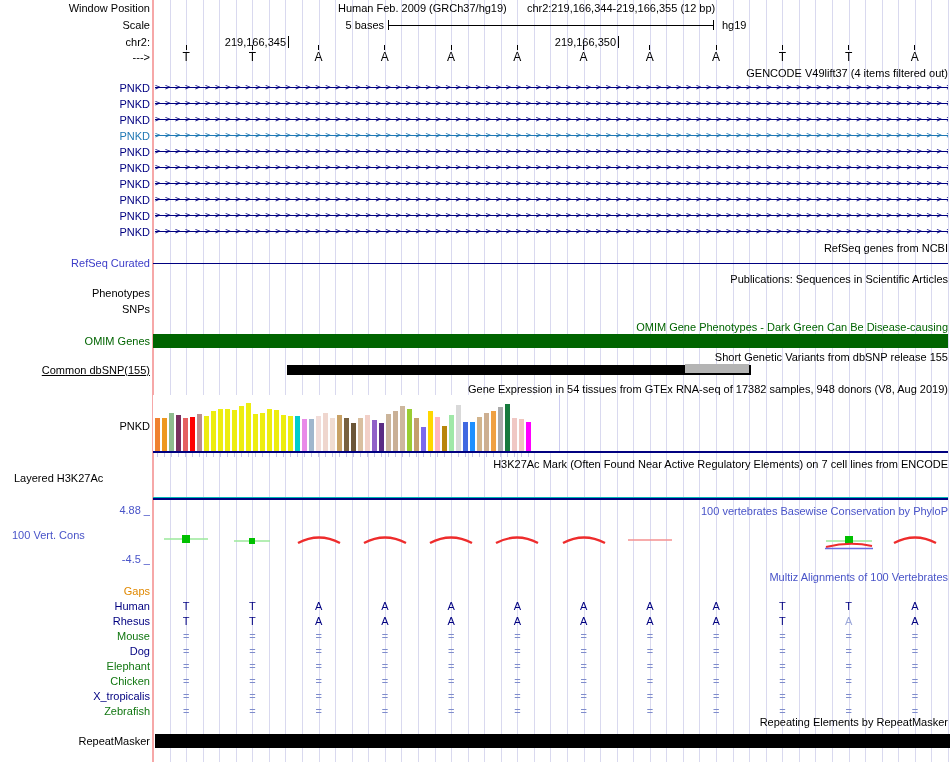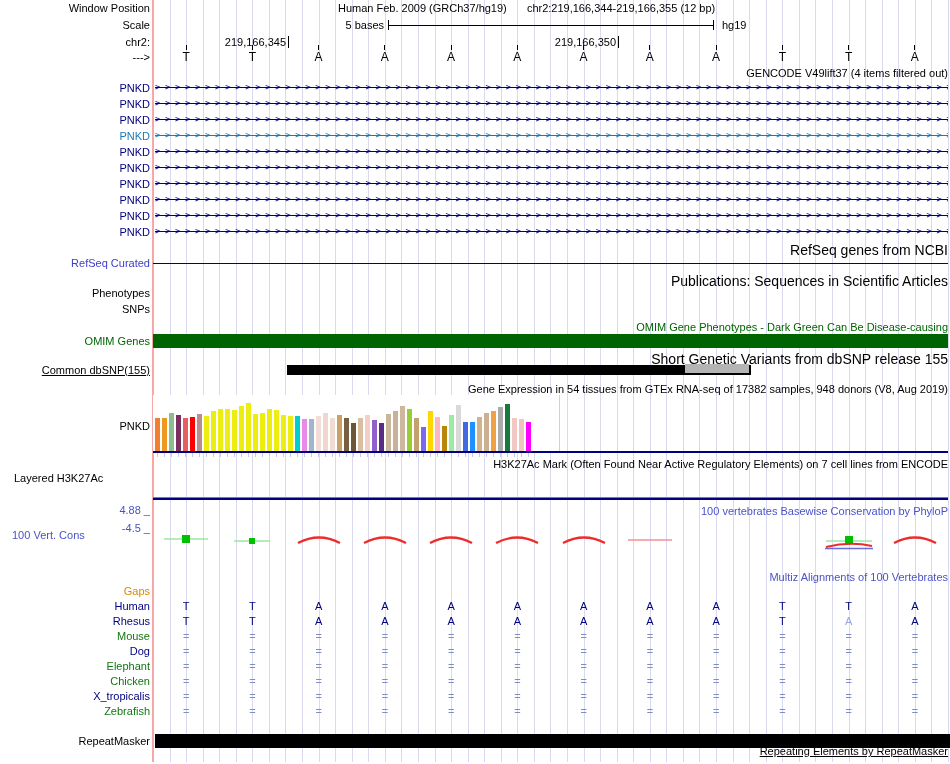--- a/index.html
+++ b/index.html
@@ -1,21 +1,21 @@
 <!DOCTYPE html>
 <html><head>
 <meta charset="utf-8">
 <style>
   html,body{margin:0;padding:0;background:#fff;}
   body{width:950px;height:764px;position:relative;overflow:hidden;
        font-family:"Liberation Sans","DejaVu Sans",sans-serif;font-size:11px;color:#000;}
   .t{position:absolute;white-space:nowrap;}
   .gut{position:absolute;right:800px;text-align:right;white-space:nowrap;}
   .ctitle{position:absolute;left:153px;width:795px;text-align:right;white-space:nowrap;}
-  .small{font-size:14px;}
+  .small{font-size:11px;}
   .blue{color:#4853C8;}
   .dkgreen{color:#006400;}
   .grid{position:absolute;left:153px;top:0;width:796px;height:762px;
         background:repeating-linear-gradient(to right,#D9D9EF 0 1px,transparent 1px 16.56px);}
   .gene-row{position:absolute;left:155px;width:793px;height:15px;overflow:hidden;}
   .gene-row .ln{position:absolute;left:0;top:7px;width:100%;height:1px;}
   .gene-row .ar{position:absolute;left:0;top:0;width:100%;height:15px;line-height:15px;
         font-family:"DejaVu Sans Mono",monospace;font-size:9px;letter-spacing:4.6px;overflow:hidden;}
   .bar{position:absolute;}
   .cell{position:absolute;width:18px;text-align:center;}
@@ -264,21 +264,21 @@
 <div class="t" style="left:153px;top:451px;width:795px;height:2px;background:#000080;"></div>
 
 <div class="ctitle" style="top:458px;">H3K27Ac Mark (Often Found Near Active Regulatory Elements) on 7 cell lines from ENCODE</div>
 <div class="t" style="left:14px;top:472px;">Layered H3K27Ac</div>
 <div class="t" style="left:153px;top:497px;width:795px;height:1px;background:#00B5B5;"></div>
 <div class="t" style="left:153px;top:498px;width:795px;height:2px;background:#000080;"></div>
 
 <div class="ctitle blue" style="top:505px;">100 vertebrates Basewise Conservation by PhyloP</div>
 <div class="gut blue" style="top:504px;">4.88 _</div>
 <div class="t blue" style="left:12px;top:529px;">100 Vert. Cons</div>
-<div class="gut blue" style="top:522px;">-4.5 _</div>
+<div class="gut blue" style="top:553px;">-4.5 _</div>
 <div id="phylop-marks">
     <div class="t" style="left: 160.125px; top: 530px; width: 52px; height: 22px;">
       <svg width="52" height="22">
         <line x1="4" y1="9" x2="48" y2="9" stroke="#9BE89B" stroke-width="1.4"></line>
         <rect x="22" y="5" width="8" height="8" fill="#00C000"></rect>
       </svg>
     </div>
     <div class="t" style="left: 226.375px; top: 530px; width: 52px; height: 22px;">
       <svg width="52" height="22">
         <line x1="8" y1="11" x2="44" y2="11" stroke="#9BE89B" stroke-width="1.4"></line>
@@ -432,15 +432,15 @@
     <div class="cell" style="left: 442.125px; top: 705px; color: rgb(126, 140, 204);">=</div>
     <div class="cell" style="left: 508.375px; top: 705px; color: rgb(126, 140, 204);">=</div>
     <div class="cell" style="left: 574.625px; top: 705px; color: rgb(126, 140, 204);">=</div>
     <div class="cell" style="left: 640.875px; top: 705px; color: rgb(126, 140, 204);">=</div>
     <div class="cell" style="left: 707.125px; top: 705px; color: rgb(126, 140, 204);">=</div>
     <div class="cell" style="left: 773.375px; top: 705px; color: rgb(126, 140, 204);">=</div>
     <div class="cell" style="left: 839.625px; top: 705px; color: rgb(126, 140, 204);">=</div>
     <div class="cell" style="left: 905.875px; top: 705px; color: rgb(126, 140, 204);">=</div>
   </div>
 
-<div class="ctitle" style="top:745px;text-decoration:underline;">Repeating Elements by RepeatMasker</div>
+<div class="ctitle" style="top:716px;">Repeating Elements by RepeatMasker</div>
 <div class="gut" style="top:735px;">RepeatMasker</div>
 <div class="t" style="left:155px;top:734px;width:795px;height:14px;background:#000;"></div>
 
 </body></html>

